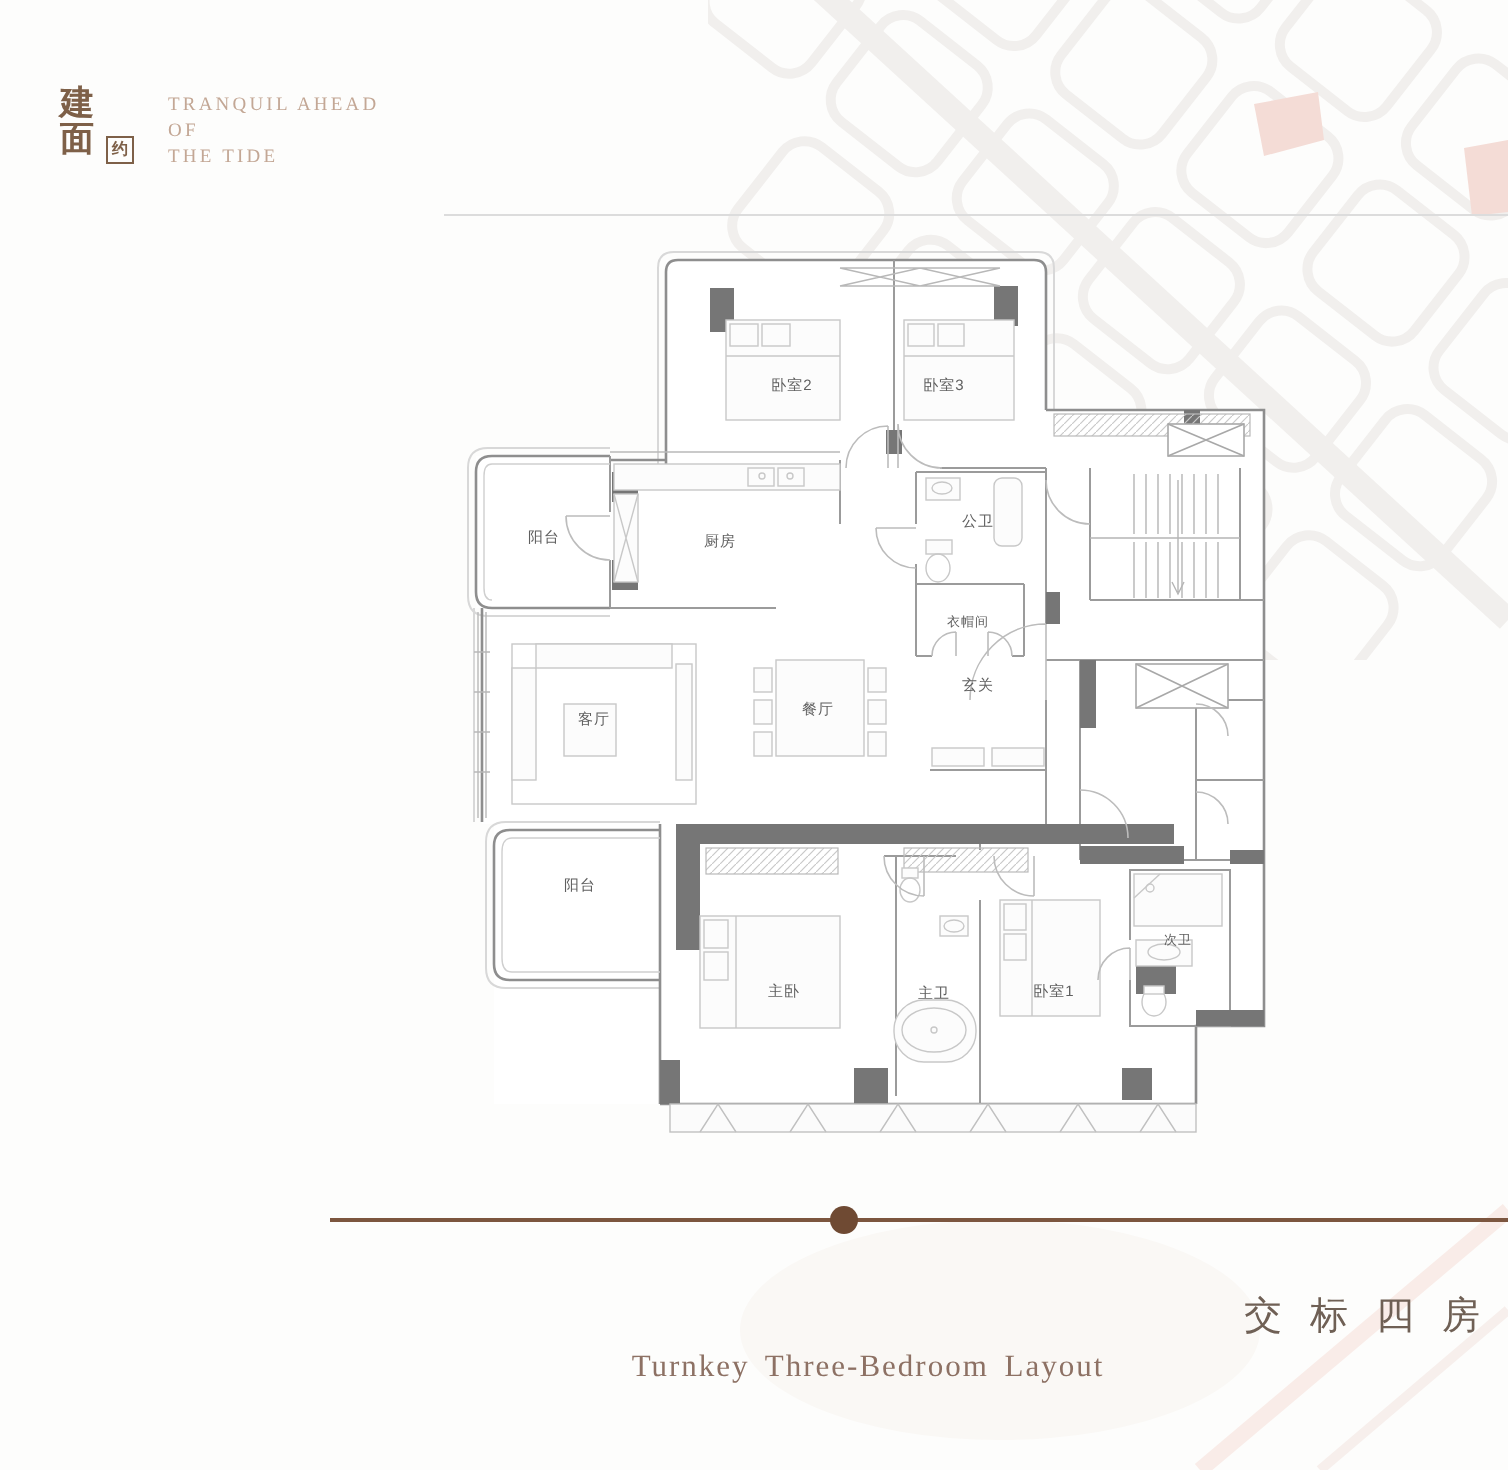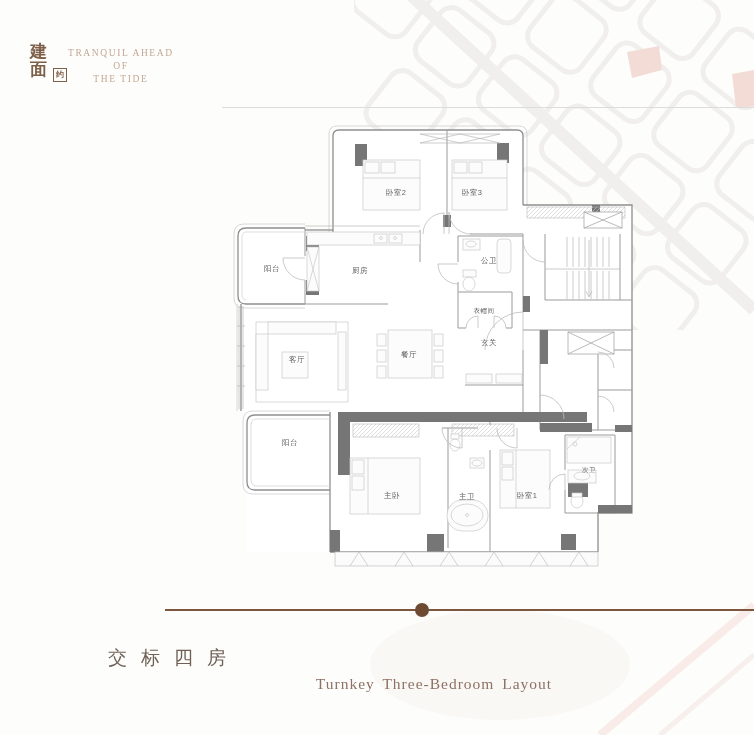--- a/index.html
+++ b/index.html
@@ -11,30 +11,30 @@
 
   
   .header{position:absolute;left:30px;top:36px;display:flex;align-items:flex-start;color:#7e6048;}
   .area-stack{position:relative;width:38px;margin-top:7px;}
   .area-stack .ch{font-size:17px;font-weight:bold;line-height:18px;letter-spacing:0;}
   .approx-box{position:absolute;left:23px;top:25px;width:12px;height:12px;border:1px solid #7e6048;
               font-size:8px;line-height:12px;text-align:center;font-weight:bold;}
   .area-main{margin-left:6px;font-size:43px;font-weight:bold;line-height:50px;white-space:nowrap;letter-spacing:-1px;}
   .area-main sup{font-size:20px;letter-spacing:0;}
   .area-type{letter-spacing:9px;margin-left:6px;font-size:40px;}
-  .tagline{margin-top:11px;font-family:"Liberation Serif", serif;font-size:9.5px;
-           letter-spacing:1.6px;color:#c3a795;line-height:13px;white-space:nowrap;text-align:center;}
+  .tagline{margin-left:16px;margin-top:11px;font-family:"Liberation Serif", serif;font-size:9.5px;
+           letter-spacing:1.6px;color:#c3a795;line-height:13px;white-space:nowrap;}
 
   
   .plan{position:absolute;left:225px;top:115px;}
 
   
   .fdivider{position:absolute;top:609px;left:165px;width:589px;height:2px;background:#7c563f;}
   .fdot{position:absolute;top:603px;left:415px;width:14px;height:14px;border-radius:50%;background:#6f4a33;}
-  .footer-cn{position:absolute;top:645px;left:94px;width:660px;text-align:left;font-size:19px;
+  .footer-cn{position:absolute;top:645px;left:94px;width:660px;text-align:right;font-size:19px;
              letter-spacing:14px;text-indent:14px;color:#6f6055;font-weight:500;}
   .footer-en{position:absolute;top:675px;left:104px;width:660px;text-align:center;
              font-family:"Liberation Serif", serif;font-size:15.5px;letter-spacing:1px;
              word-spacing:3px;color:#8d7164;}
 </style>
 </head>
 <body>
 
 <svg class="bg-map" width="400" height="330" viewBox="0 0 400 330">
   <g transform="rotate(38 200 160)" stroke="#f1efed" stroke-width="5" fill="none">

